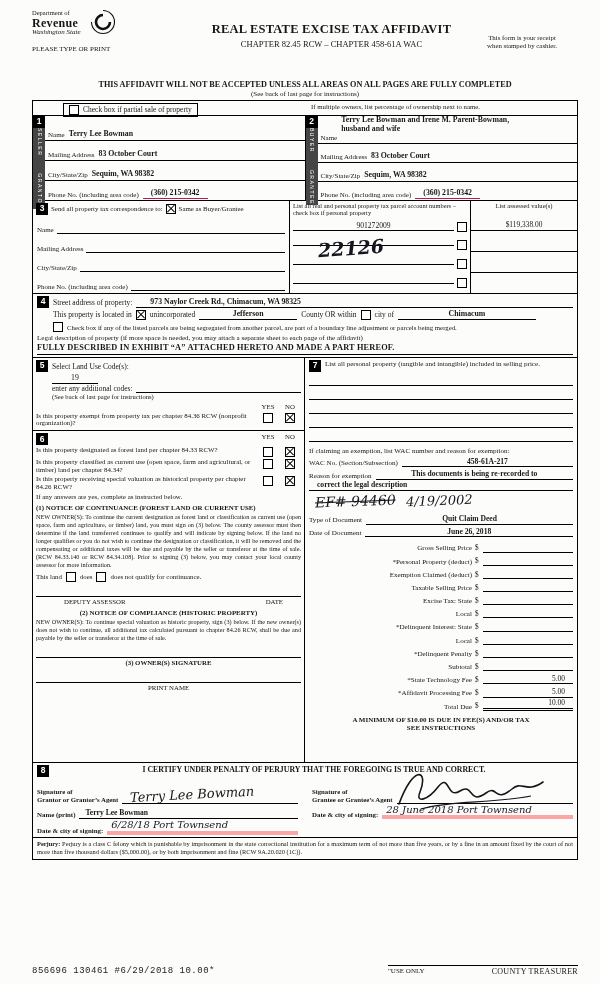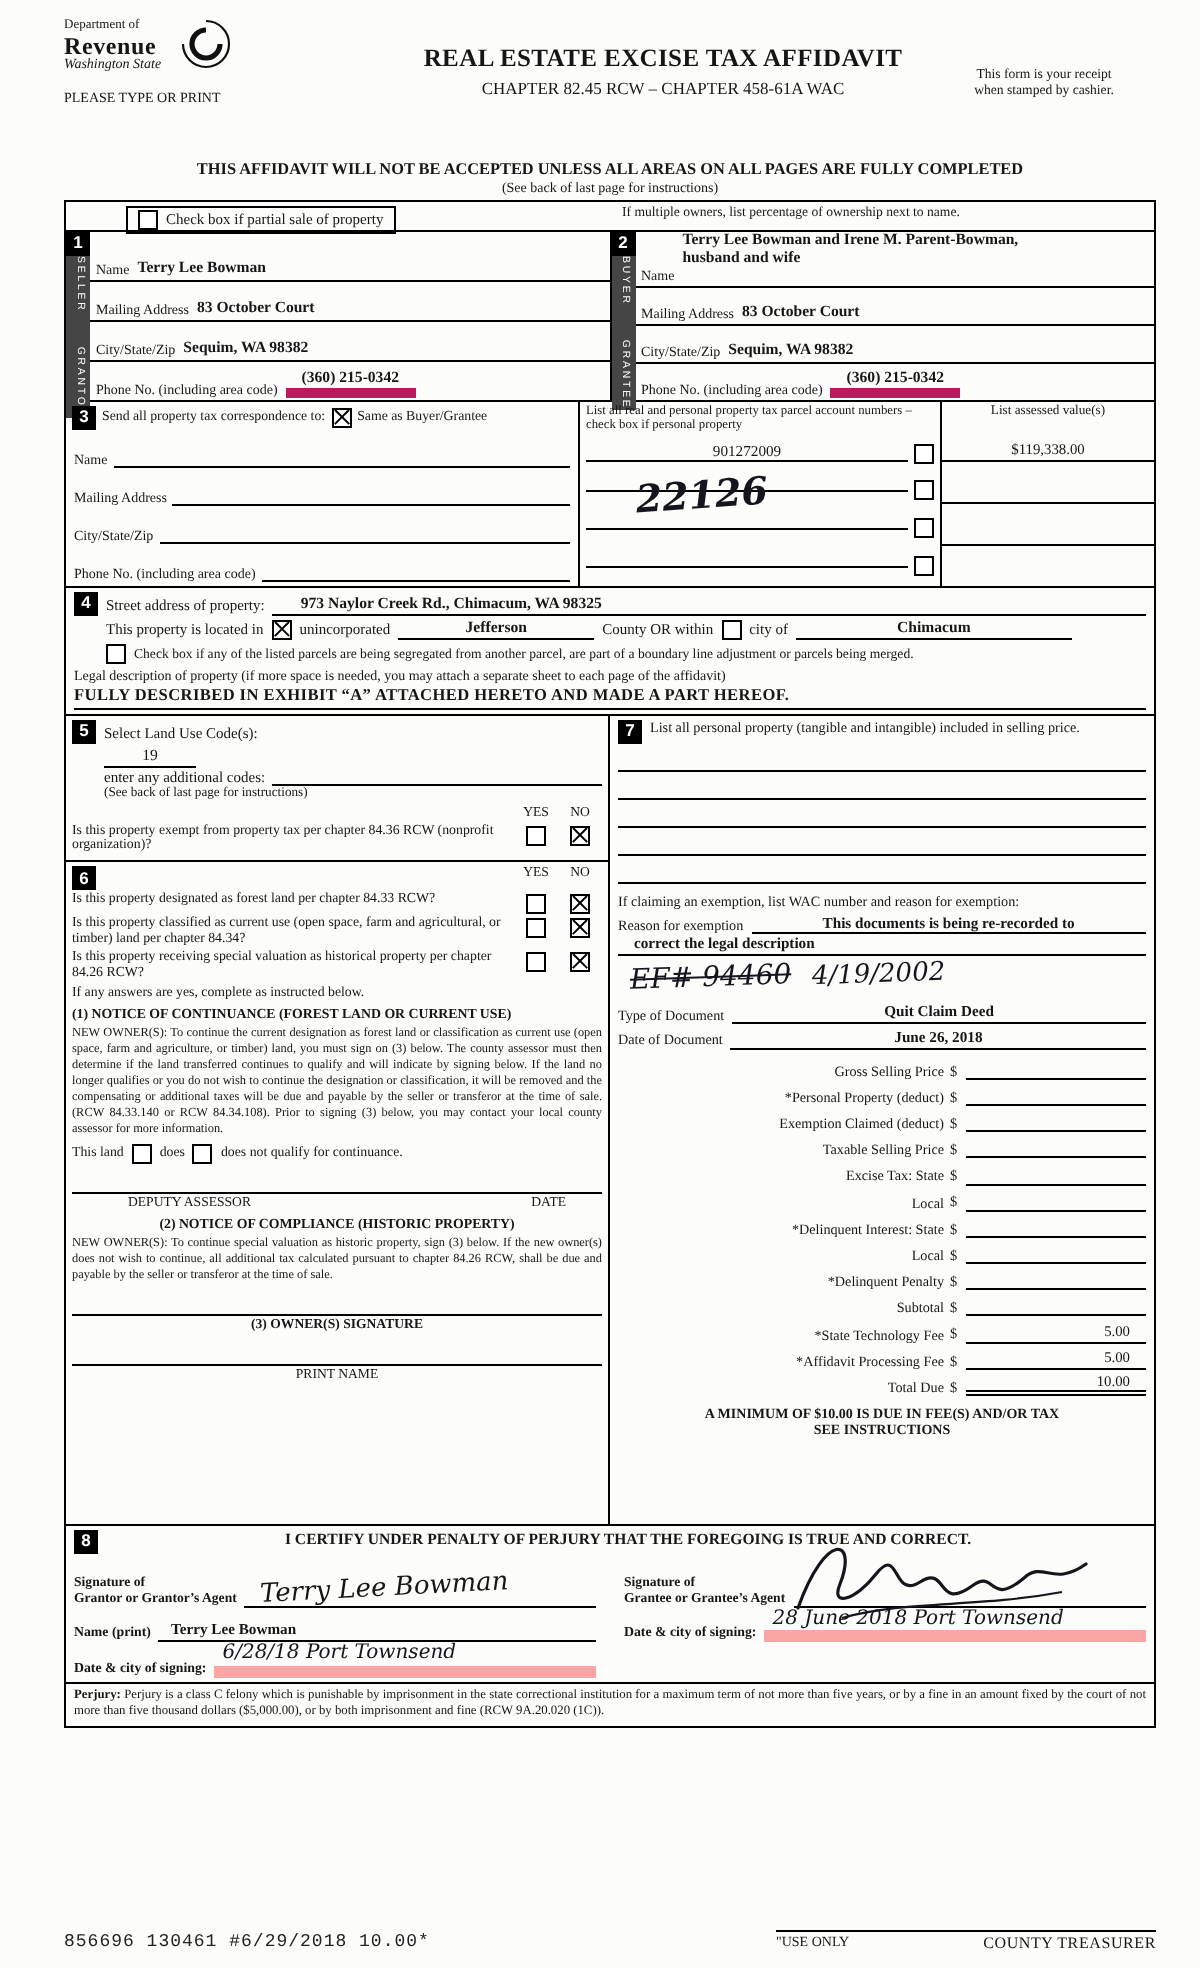--- a/index.html
+++ b/index.html
@@ -37,21 +37,21 @@
   .party{flex:1;display:flex;min-width:0}
   .party.seller{border-right:1px solid #000}
   .pnum-col{width:12px;display:flex;flex-direction:column}
   .vstrip{flex:1;background:#454545;display:flex;align-items:center;justify-content:center}
   .vstrip span{writing-mode:vertical-rl;color:#fff;font-size:5.2px;letter-spacing:1.4px;font-family:"Liberation Sans",sans-serif;white-space:pre}
   .pfields{flex:1;display:flex;flex-direction:column;min-width:0}
   .frow{display:flex;align-items:flex-end;gap:4px;border-bottom:1px solid #000;padding:0 3px 1px;flex:1;min-width:0}
   .frow.last{border-bottom:none}
   .flabel{font-size:7px;flex:none}
   .fval{font-weight:bold;font-size:7.8px;min-width:0}
-  .ulv{border-bottom:5px solid #be185d;padding:0 8px}
+  .ulv{border-bottom:1px solid #be185d;padding:0 8px}
   
   .s3{display:flex;border-bottom:1px solid #000;height:92px}
   .s3-left{width:250px;padding:2px 3px;display:flex;flex-direction:column}
   .s3-send{display:flex;gap:3px;align-items:center;flex-wrap:nowrap;font-size:6.9px}
   .s3row{display:flex;align-items:flex-end;gap:3px;flex:1;padding:0 1px}
   .ul{border-bottom:1px solid #000}
   .grow{flex:1}
   .s3-mid{width:180px;border-left:1px solid #000;display:flex;flex-direction:column}
   .s3-mid-head{font-size:6.4px;padding:1px 3px;line-height:1.15}
   .prow{display:flex;align-items:center;gap:3px;flex:1;padding:0 3px 1px;position:relative}
@@ -121,21 +121,21 @@
   .certify{flex:1;text-align:center;font-weight:bold;font-size:7.8px}
   .s8-grid{display:grid;grid-template-columns:1fr 1fr;column-gap:14px}
   .sigcell{display:flex;gap:4px;align-items:flex-end;min-height:27px}
   .siglabel{font-size:6.8px;font-weight:bold;line-height:1.15;flex:none}
   .sigarea{flex:1;border-bottom:1px solid #000;position:relative;height:100%;display:flex;align-items:flex-end}
   .script{font-family:"DejaVu Serif",serif;font-style:italic;font-size:13px;transform:rotate(-3deg);display:inline-block;padding-left:8px;white-space:nowrap}
   .ncell{display:flex;gap:4px;align-items:flex-end;min-height:15px}
   .nlabel{font-size:6.9px;font-weight:bold;flex:none}
   .nval{flex:1;border-bottom:1px solid #000;font-weight:bold;font-size:7.6px;padding-left:6px}
   .nval.hand{font-weight:normal;font-size:10.5px;white-space:nowrap}
-  .dval{flex:1;border-bottom:6px solid #fca5a5;font-size:10px;padding-left:4px;white-space:nowrap}
+  .dval{flex:1;border-bottom:4px solid #fca5a5;font-size:10px;padding-left:4px;white-space:nowrap}
   .grantee-scrawl{position:absolute;top:-4px;right:26px;width:158px;height:56px;z-index:3;pointer-events:none}
   
   .perjury{padding:2px 4px 3px;font-size:6.4px;line-height:1.3;text-align:justify}
   
   .footer{position:absolute;left:32px;right:22px;bottom:8px;display:flex;align-items:flex-end;justify-content:space-between}
   .stamp{font-family:Liberation Mono, monospace;font-size:9px;letter-spacing:.5px;color:#222}
   .treas{width:190px;border-top:1px solid #000;display:flex;justify-content:space-between;align-items:flex-start;padding-top:1px}
   .useonly{font-size:7px}
   .ctreas{font-size:8px;letter-spacing:.3px}
   svg{display:block}
@@ -404,20 +404,24 @@
           <span class="secnum">7</span>
           <span class="txt">List all personal property (tangible and intangible) included in selling price.</span>
         </div>
         <div class="bl"></div>
         <div class="bl"></div>
         <div class="bl"></div>
         <div class="bl"></div>
         <div class="bl"></div>
         <div class="exh">If claiming an exemption, list WAC number and reason for exemption:</div>
         <div class="kv">
+          <span class="k">WAC No. (Section/Subsection)</span>
+          <span class="v">458-61A-217</span>
+        </div>
+        <div class="kv">
           <span class="k">Reason for exemption</span>
           <span class="v">This documents is being re-recorded to</span>
         </div>
         <div class="kv" style="margin-top:1px">
           <span class="v" style="text-align:left;padding-left:8px">correct the legal description</span>
         </div>
         <div class="handrow">
           <span class="hand hand-ref">EF# 94460</span>
           <span class="hand hand-date">4/19/2002</span>
         </div>

